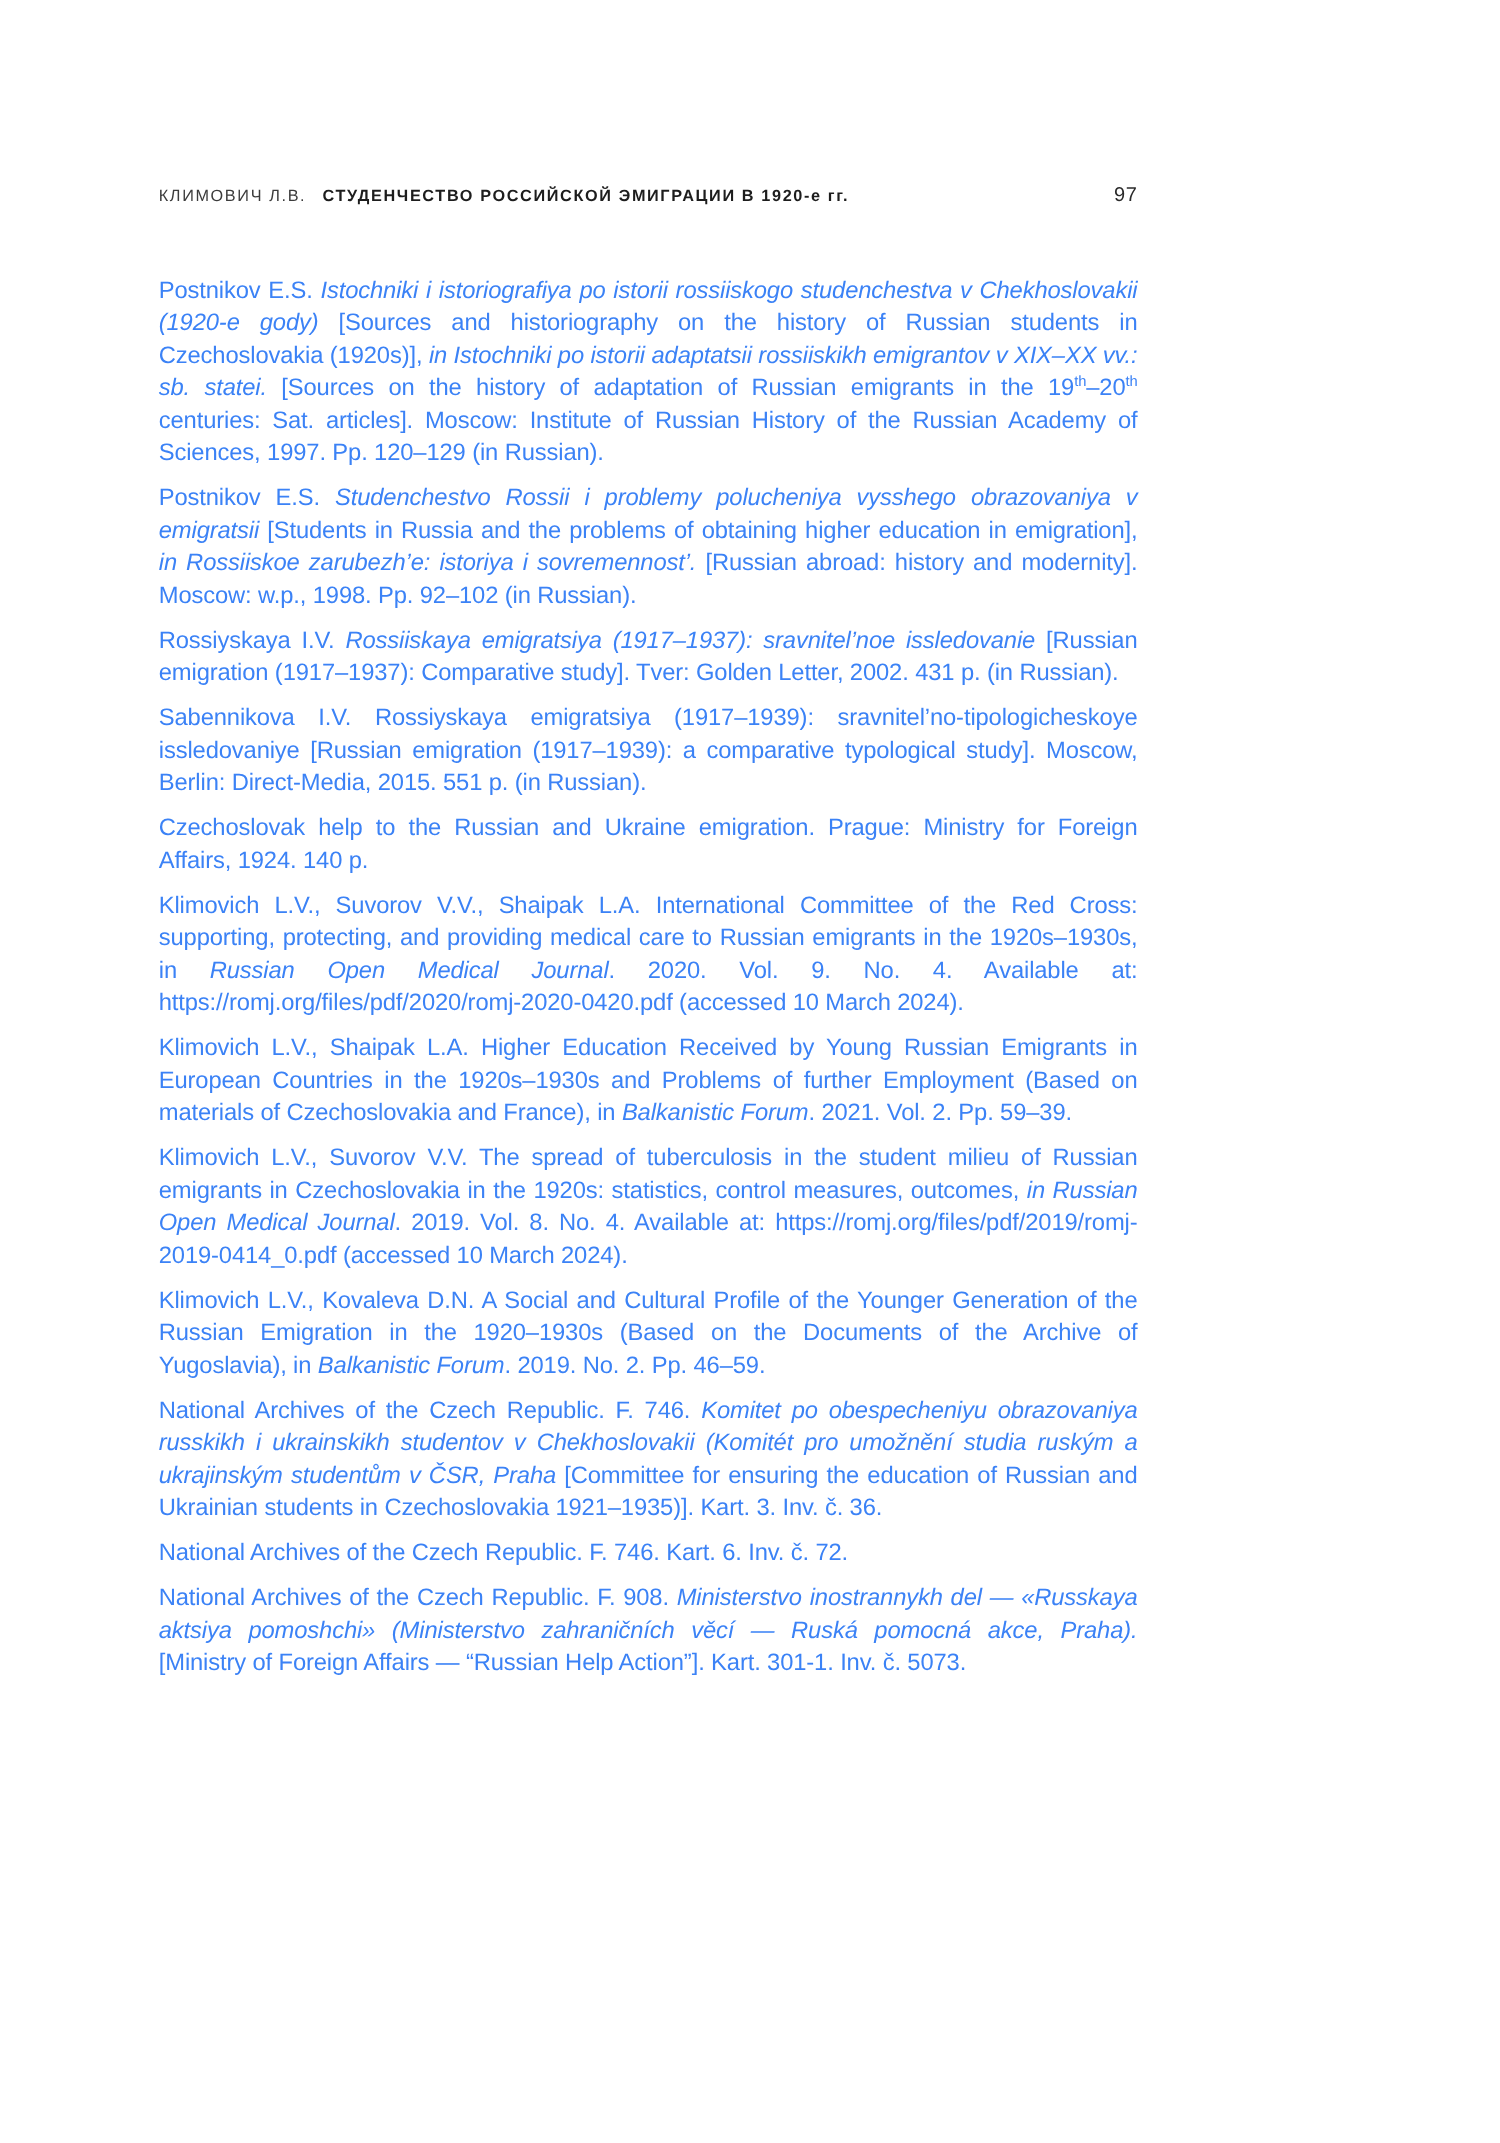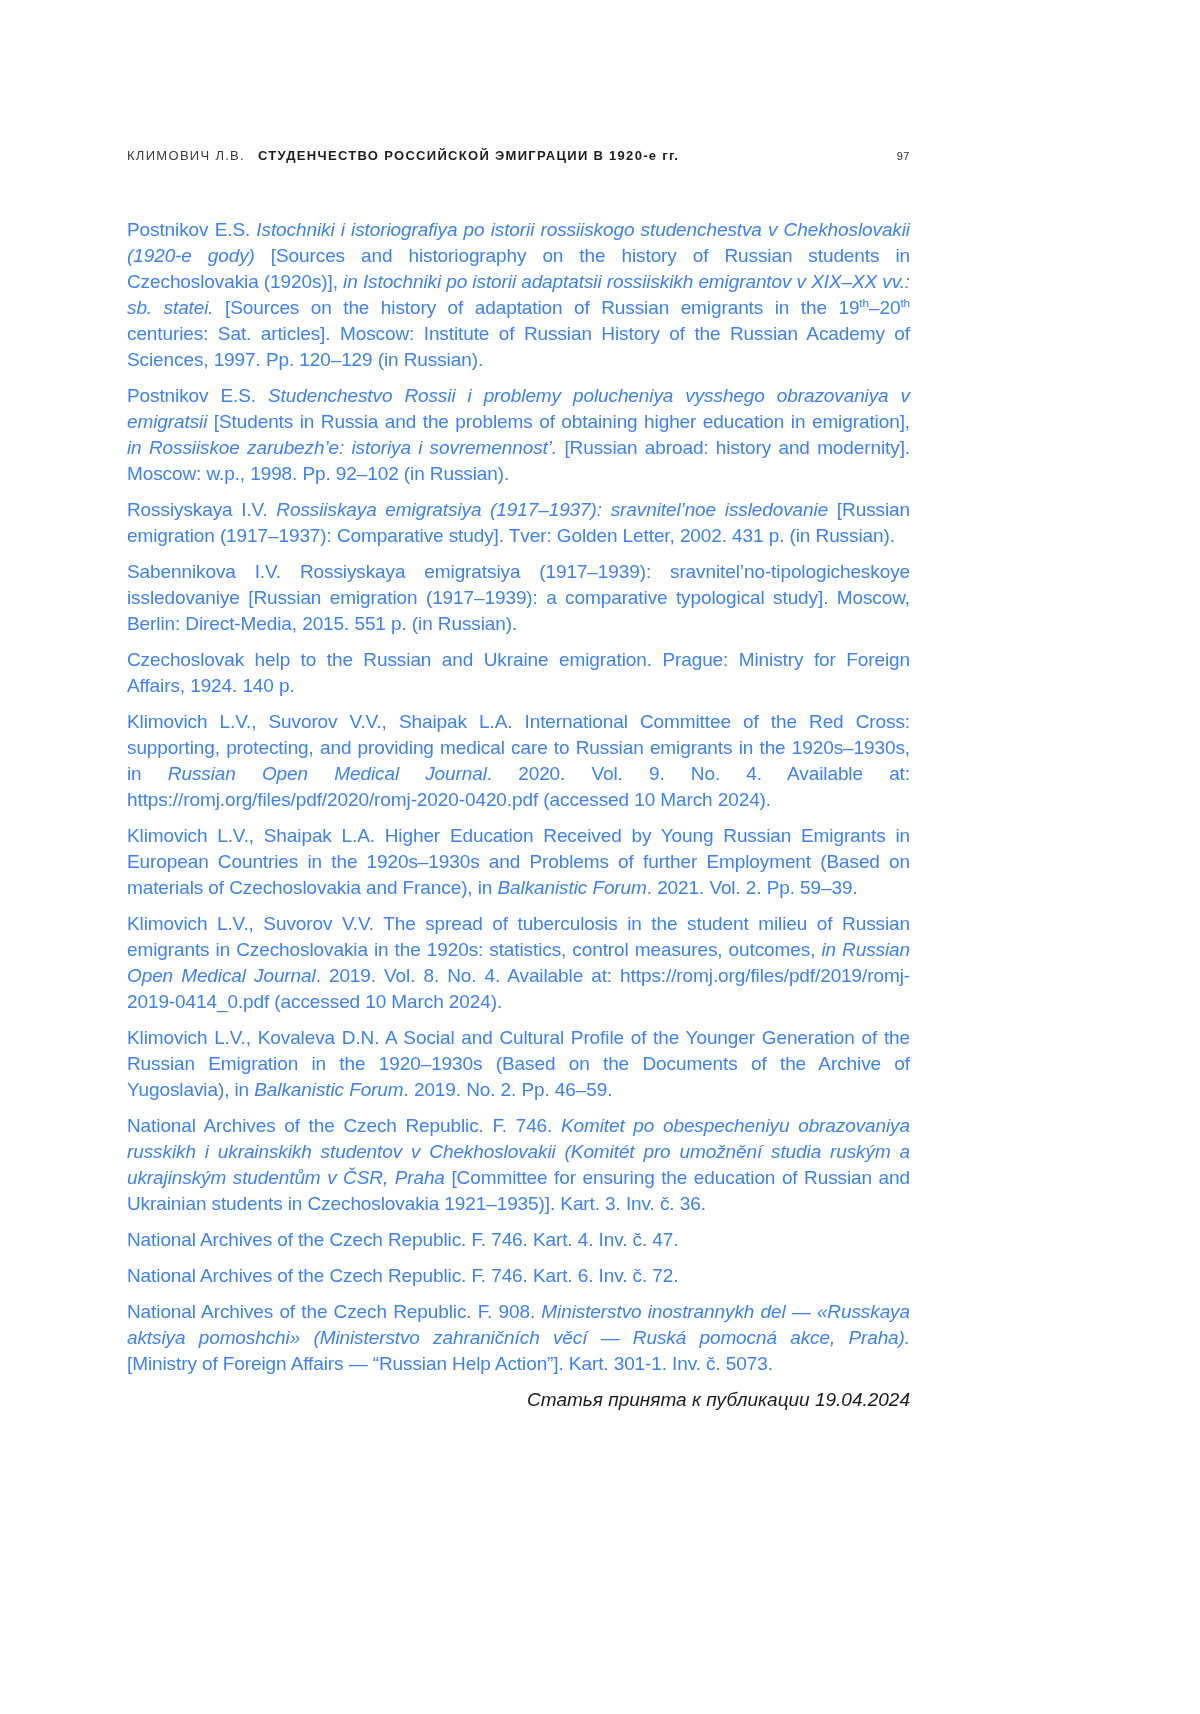--- a/index.html
+++ b/index.html
@@ -26,21 +26,21 @@
   }
   .header-left {
     font-size: 13px;
     letter-spacing: 1.3px;
     color: #3c3c3c;
     white-space: nowrap;
   }
   .header-author { font-weight: 400; }
   .header-title { font-weight: 700; color: #1d1d1d; margin-left: 8px; }
   .page-number {
-    font-size: 11px;
+    font-size: 16px;
     color: #2a2a2a;
     letter-spacing: 0.5px;
   }
   .references { width: 100%; }
   .ref {
     font-size: 19px;
     line-height: 26px;
     letter-spacing: -0.1px;
     text-align: justify;
     color: #3b82f6;
@@ -75,21 +75,19 @@
         <p class="ref"><span>Postnikov E.S. </span><span class="it">Istochniki i istoriografiya po istorii rossiiskogo studenchestva v Chekhoslovakii (1920-e gody) </span><span>[Sources and historiography on the history of Russian students in Czechoslovakia (1920s)], </span><span class="it">in Istochniki po istorii adaptatsii rossiiskikh emigrantov v XIX–XX vv.: sb. statei. </span><span>[Sources on the history of adaptation of Russian emigrants in the 19</span><sup>th</sup><span>–20</span><sup>th</sup><span> centuries: Sat. articles]. Moscow: Institute of Russian History of the Russian Academy of Sciences, 1997. Pp. 120–129 (in Russian).</span></p>
         <p class="ref"><span>Postnikov E.S. </span><span class="it">Studenchestvo Rossii i problemy polucheniya vysshego obrazovaniya v emigratsii </span><span>[Students in Russia and the problems of obtaining higher education in emigration], </span><span class="it">in Rossiiskoe zarubezh’e: istoriya i sovremennost’. </span><span>[Russian abroad: history and modernity]. Moscow: w.p., 1998. Pp. 92–102 (in Russian).</span></p>
         <p class="ref"><span>Rossiyskaya I.V. </span><span class="it">Rossiiskaya emigratsiya (1917–1937): sravnitel’noe issledovanie </span><span>[Russian emigration (1917–1937): Comparative study]. Tver: Golden Letter, 2002. 431 p. (in Russian).</span></p>
         <p class="ref"><span>Sabennikova I.V. Rossiyskaya emigratsiya (1917–1939): sravnitel’no-tipologicheskoye issledovaniye [Russian emigration (1917–1939): a comparative typological study]. Moscow, Berlin: Direct-Media, 2015. 551 p. (in Russian).</span></p>
         <p class="ref"><span>Czechoslovak help to the Russian and Ukraine emigration. Prague: Ministry for Foreign Affairs, 1924. 140 p.</span></p>
         <p class="ref"><span>Klimovich L.V., Suvorov V.V., Shaipak L.A. International Committee of the Red Cross: supporting, protecting, and providing medical care to Russian emigrants in the 1920s–1930s, in </span><span class="it">Russian Open Medical Journal</span><span>. 2020. Vol. 9. No. 4. Available at: https://romj.org/files/pdf/2020/romj-2020-0420.pdf (accessed 10 March 2024).</span></p>
         <p class="ref"><span>Klimovich L.V., Shaipak L.A. Higher Education Received by Young Russian Emigrants in European Countries in the 1920s–1930s and Problems of further Employment (Based on materials of Czechoslovakia and France), in </span><span class="it">Balkanistic Forum</span><span>. 2021. Vol. 2. Pp. 59–39.</span></p>
         <p class="ref"><span>Klimovich L.V., Suvorov V.V. The spread of tuberculosis in the student milieu of Russian emigrants in Czechoslovakia in the 1920s: statistics, control measures, outcomes, </span><span class="it">in Russian Open Medical Journal</span><span>. 2019. Vol. 8. No. 4. Available at: https://romj.org/files/pdf/2019/romj-2019-0414_0.pdf (accessed 10 March 2024).</span></p>
         <p class="ref"><span>Klimovich L.V., Kovaleva D.N. A Social and Cultural Profile of the Younger Generation of the Russian Emigration in the 1920–1930s (Based on the Documents of the Archive of Yugoslavia), in </span><span class="it">Balkanistic Forum</span><span>. 2019. No. 2. Pp. 46–59.</span></p>
         <p class="ref"><span>National Archives of the Czech Republic. F. 746. </span><span class="it">Komitet po obespecheniyu obrazovaniya russkikh i ukrainskikh studentov v Chekhoslovakii (Komitét pro umožnění studia ruským a ukrajinským studentům v ČSR, Praha </span><span>[Committee for ensuring the education of Russian and Ukrainian students in Czechoslovakia 1921–1935)]. Kart. 3. Inv. č. 36.</span></p>
-        <p class="ref"><span>National Archives of the Czech Republic. F. 746. Kart. 4. Inv. č. 47.</span></p>
         <p class="ref"><span>National Archives of the Czech Republic. F. 746. Kart. 6. Inv. č. 72.</span></p>
         <p class="ref"><span>National Archives of the Czech Republic. F. 908. </span><span class="it">Ministerstvo inostrannykh del — «Russkaya aktsiya pomoshchi» (Ministerstvo zahraničních věcí — Ruská pomocná akce, Praha).</span><span> [Ministry of Foreign Affairs — “Russian Help Action”]. Kart. 301-1. Inv. č. 5073.</span></p>
       </div>
 
-    <div class="footer-note">Статья принята к публикации 19.04.2024</div>
 
   </div>
 </div>
 
 </body></html>

